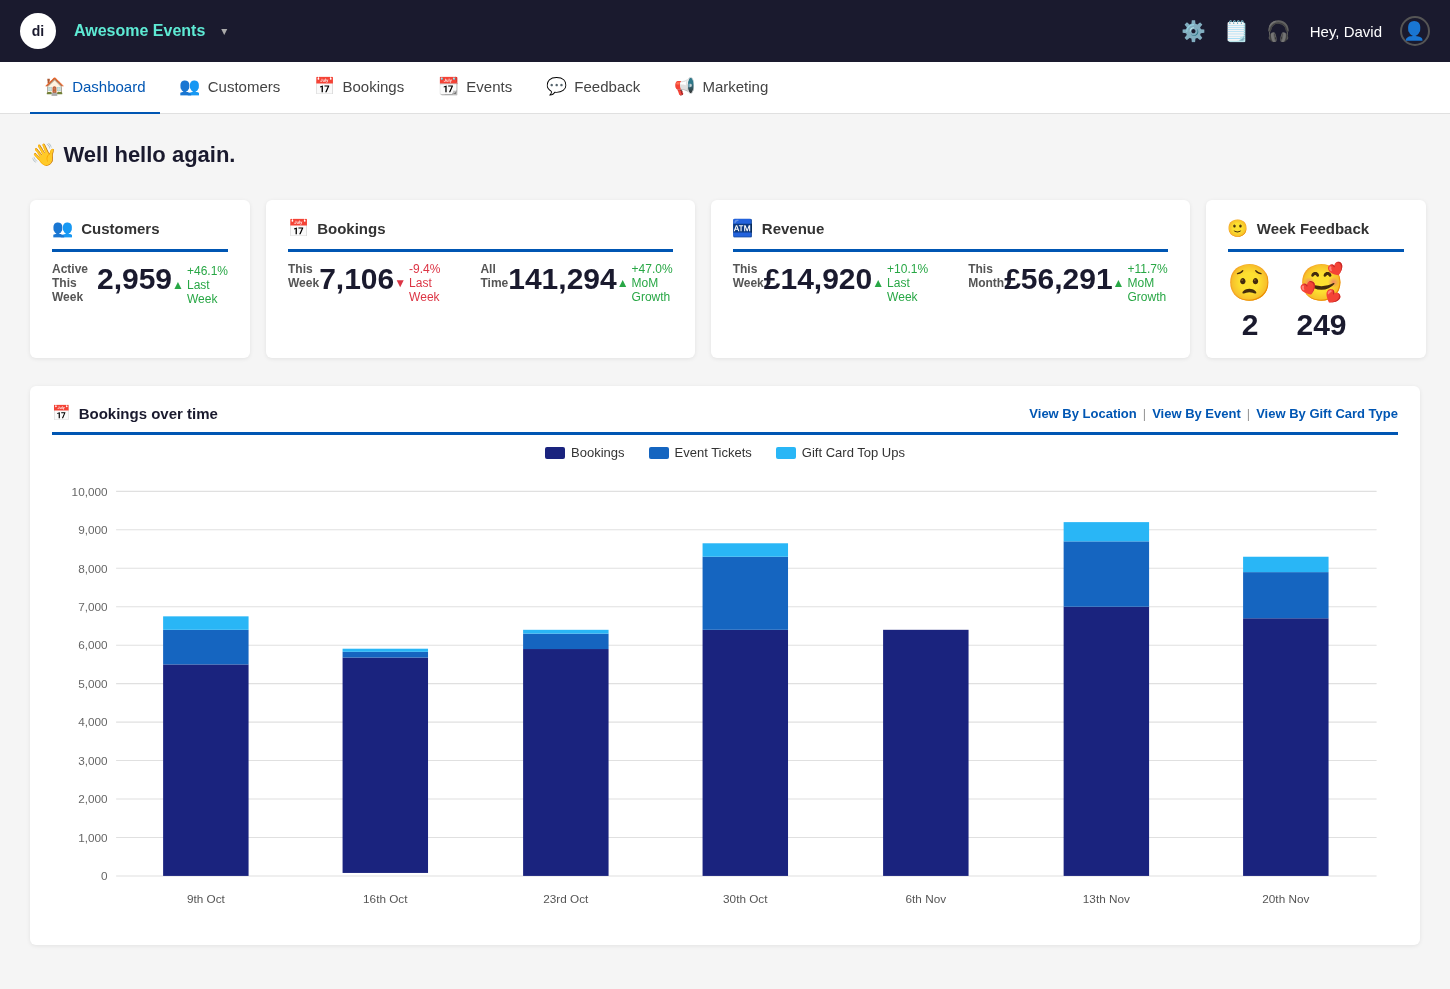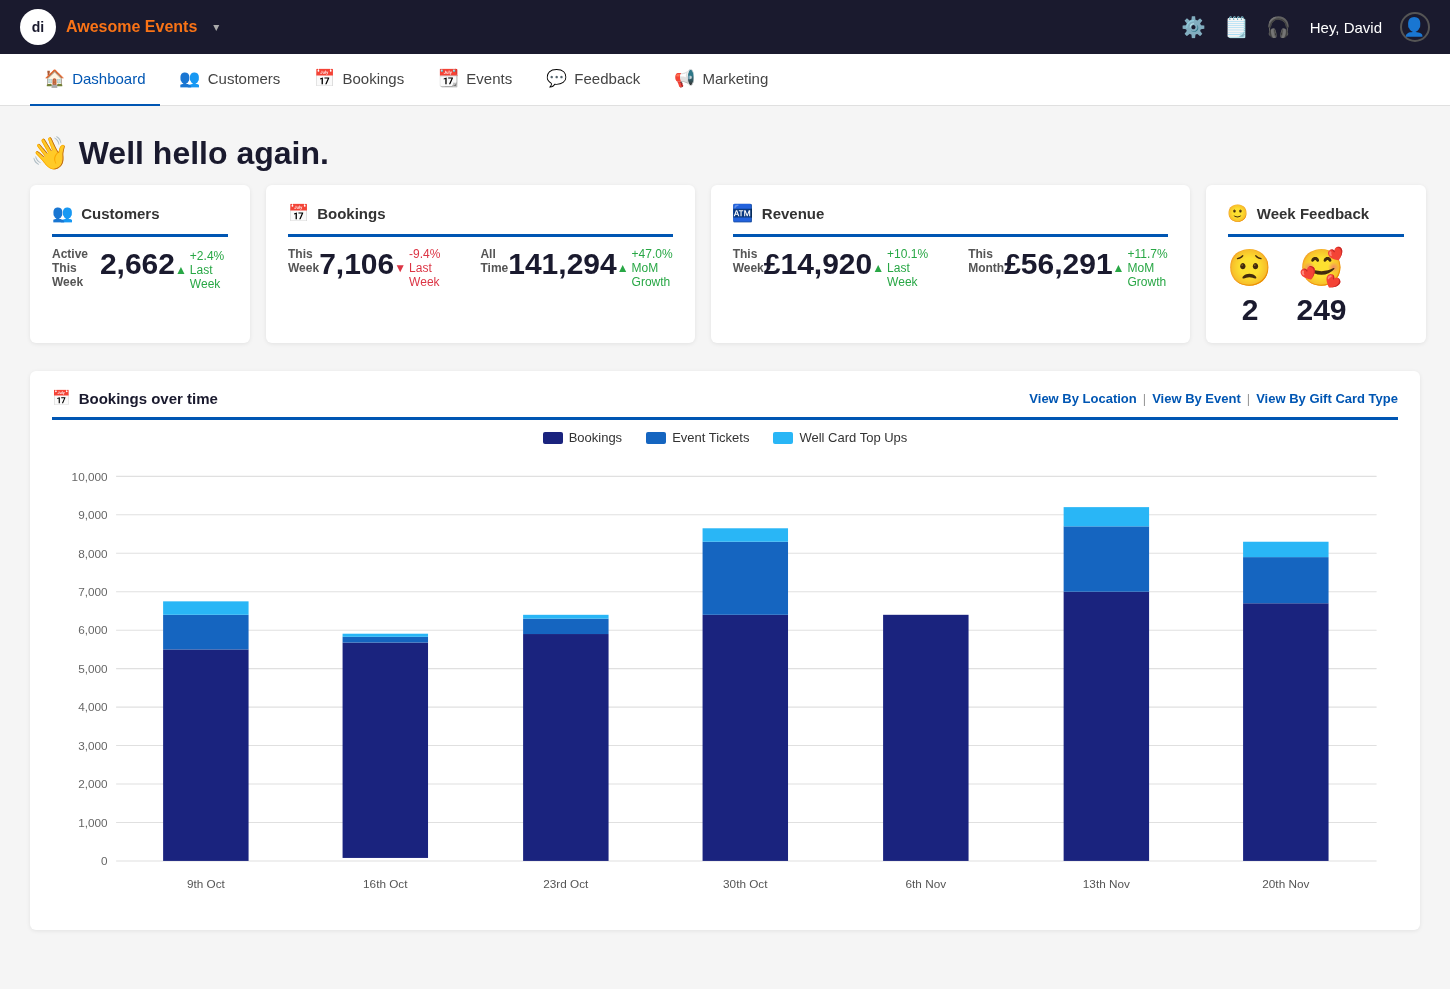--- a/index.html
+++ b/index.html
@@ -1,33 +1,33 @@
 <!DOCTYPE html>
 <html><head>
   <meta charset="utf-8">
   <style>
     * { box-sizing: border-box; margin: 0; padding: 0; }
     body { font-family: -apple-system, BlinkMacSystemFont, 'Segoe UI', sans-serif; background: #f5f5f5; color: #1a1a2e; }
 
     
     .top-bar {
       background: #1a1a2e;
-      height: 54px;
+      height: 62px;
       display: flex;
       align-items: center;
       justify-content: space-between;
       padding: 0 20px;
     }
     .top-bar-left { display: flex; align-items: center; gap: 10px; }
     .logo-circle {
       width: 36px; height: 36px; border-radius: 50%;
       background: #fff; display: flex; align-items: center; justify-content: center;
       font-weight: 900; font-size: 14px; color: #1a1a2e;
     }
-    .app-name { color: #f97316; font-size: 16px; font-weight: 600; }
+    .app-name { color: #5eead4; font-size: 16px; font-weight: 600; margin-left: 8px; }
     .dropdown-icon { color: #aaa; font-size: 12px; margin-left: 6px; }
     .top-bar-right { display: flex; align-items: center; gap: 18px; color: #fff; }
     .top-bar-icon { font-size: 20px; cursor: pointer; color: #ccc; }
     .user-greeting { font-size: 15px; font-weight: 500; }
     .user-avatar {
       width: 30px; height: 30px; border-radius: 50%;
       border: 2px solid #555; display: flex; align-items: center; justify-content: center;
       color: #ccc; font-size: 18px;
     }
 
@@ -46,21 +46,21 @@
       padding: 0 14px; height: 52px;
       font-size: 15px; color: #444; cursor: pointer;
       text-decoration: none; border-bottom: 2px solid transparent;
     }
     .nav-item.active { color: #0056b3; border-bottom: 2px solid #0056b3; font-weight: 500; }
     .nav-icon { font-size: 17px; }
 
     
     .main { padding: 28px 30px; }
 
-    .page-title { font-size: 32px; font-weight: 700; margin-bottom: 13px; }
+    .page-title { font-size: 22px; font-weight: 700; margin-bottom: 32px; }
 
     
     .stats-row { display: flex; gap: 16px; margin-bottom: 28px; }
     .stat-card {
       background: #fff;
       border-radius: 6px;
       padding: 18px 22px 16px;
       box-shadow: 0 1px 4px rgba(0,0,0,0.08);
       flex: 1;
     }
@@ -179,24 +179,24 @@
   <div class="stats-row">
 
     <div class="stat-card customers">
       <div class="card-header">
         <span class="card-header-icon">👥</span>
         <span>Customers</span>
       </div>
       <div class="card-body">
         <div class="stat-block">
           <span class="stat-label">Active This Week</span>
-          <span class="stat-value">2,662</span>
+          <span class="stat-value">2,959</span>
           <span class="stat-change positive">
             <span>▲</span>
-            <span>+2.4% Last Week</span>
+            <span>+46.1% Last Week</span>
           </span>
         </div>
       </div>
     </div>
 
     <div class="stat-card bookings">
       <div class="card-header">
         <span class="card-header-icon">📅</span>
         <span>Bookings</span>
       </div>
@@ -283,21 +283,21 @@
       <div class="legend-item">
         <div class="legend-dot" style="background:#1a237e;"></div>
         <span>Bookings</span>
       </div>
       <div class="legend-item">
         <div class="legend-dot" style="background:#1565c0;"></div>
         <span>Event Tickets</span>
       </div>
       <div class="legend-item">
         <div class="legend-dot" style="background:#29b6f6;"></div>
-        <span>Well Card Top Ups</span>
+        <span>Gift Card Top Ups</span>
       </div>
     </div>
 
     <div class="chart-area">
       <svg id="chart-svg" width="100%" viewBox="0 0 1260 420">
 
         <line x1="60" y1="380" x2="1240" y2="380" stroke="#e0e0e0" stroke-width="1"></line>
         <line x1="60" y1="344" x2="1240" y2="344" stroke="#e0e0e0" stroke-width="1"></line>
         <line x1="60" y1="308" x2="1240" y2="308" stroke="#e0e0e0" stroke-width="1"></line>
         <line x1="60" y1="272" x2="1240" y2="272" stroke="#e0e0e0" stroke-width="1"></line>

